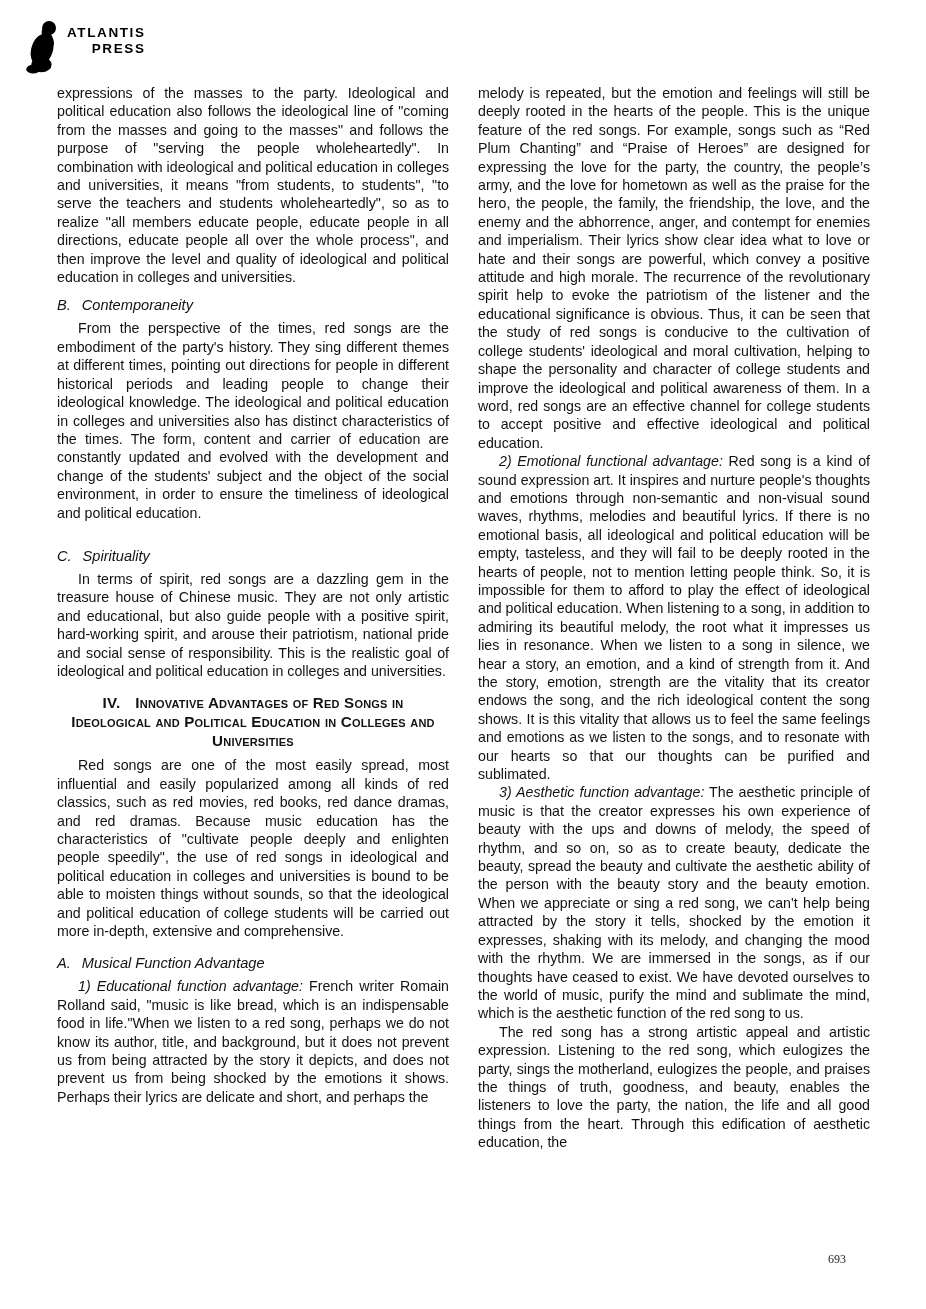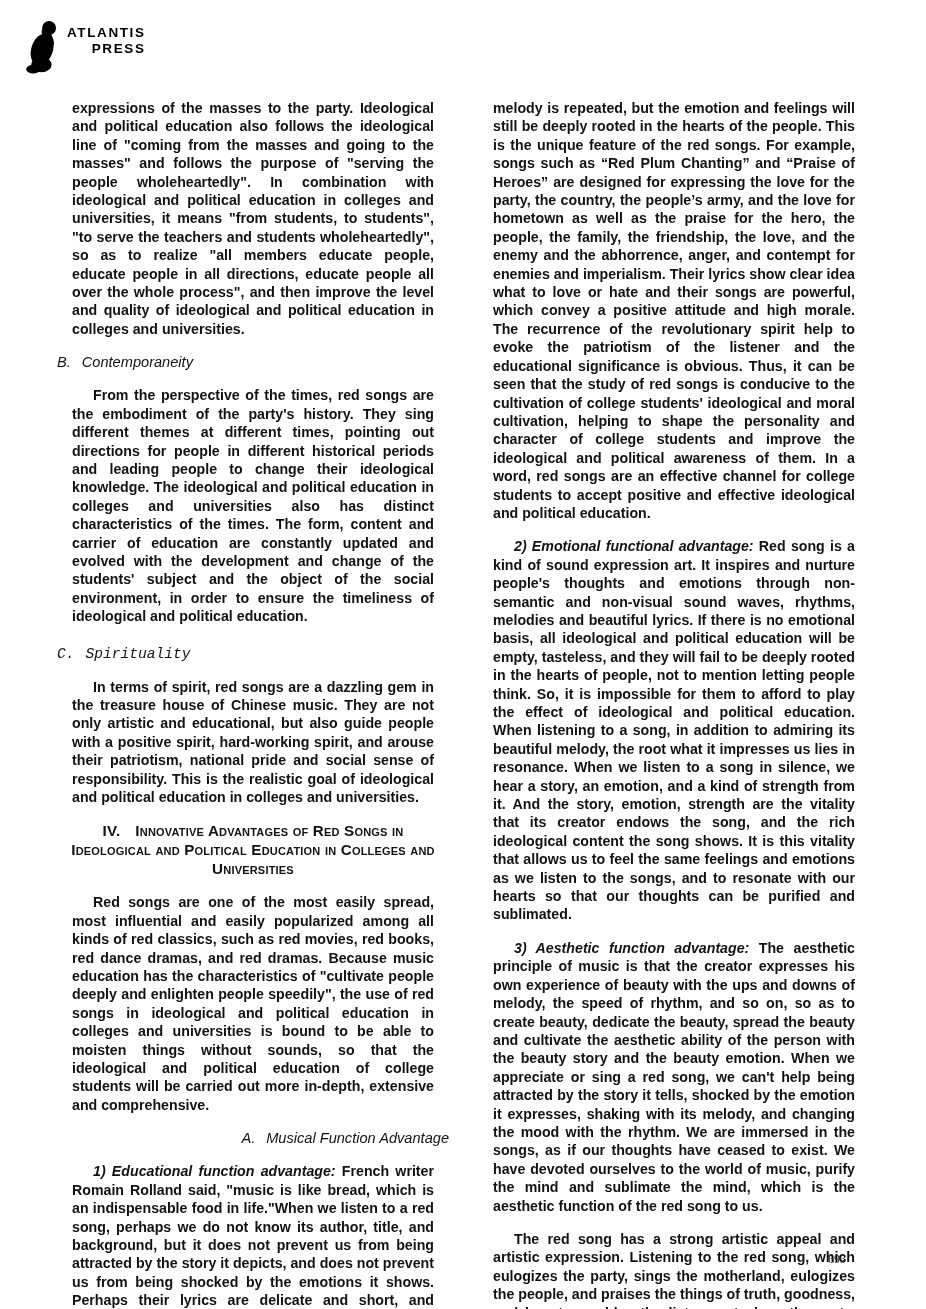--- a/index.html
+++ b/index.html
@@ -49,21 +49,21 @@
     position: absolute;
     top: 84px;
     width: 392px;
     font-size: 14.2px;
     line-height: 18.4px;
     text-align: justify;
   }
   .col-left  { left: 57px; }
   .col-right { left: 478px; }
 
-  p.para { margin: 15px; text-indent: 21px; font-weight: bold; }
+  p.para { margin: 0; text-indent: 21px; }
   p.noindent { text-indent: 0; }
 
   .subhead {
     margin: 10px 0 5px 0;
     font-style: italic;
     font-weight: normal;
     font-size: 14.6px;
     text-align: left;
     line-height: 18px;
   }
@@ -113,27 +113,27 @@
     </div>
   </div>
 
 
   <div class="col col-left">
     <p class="para noindent">expressions of the masses to the party. Ideological and political education also follows the ideological line of "coming from the masses and going to the masses" and follows the purpose of "serving the people wholeheartedly". In combination with ideological and political education in colleges and universities, it means "from students, to students", "to serve the teachers and students wholeheartedly", so as to realize "all members educate people, educate people in all directions, educate people all over the whole process", and then improve the level and quality of ideological and political education in colleges and universities.</p>
 
     <h3 class="subhead"><span class="hnum">B.</span><span>Contemporaneity</span></h3>
     <p class="para">From the perspective of the times, red songs are the embodiment of the party's history. They sing different themes at different times, pointing out directions for people in different historical periods and leading people to change their ideological knowledge. The ideological and political education in colleges and universities also has distinct characteristics of the times. The form, content and carrier of education are constantly updated and evolved with the development and change of the students' subject and the object of the social environment, in order to ensure the timeliness of ideological and political education.</p>
 
-    <h3 class="subhead" style="margin-top:19px;font-family:Liberation Mono, monospace;"><span class="hnum">C.</span><span>Spirituality</span></h3>
+    <h3 class="subhead" style="margin-top:25px;"><span class="hnum">C.</span><span>Spirituality</span></h3>
     <p class="para">In terms of spirit, red songs are a dazzling gem in the treasure house of Chinese music. They are not only artistic and educational, but also guide people with a positive spirit, hard-working spirit, and arouse their patriotism, national pride and social sense of responsibility. This is the realistic goal of ideological and political education in colleges and universities.</p>
 
     <h2 class="roman-head"><span class="hnum">IV.</span><span>Innovative Advantages of Red Songs in Ideological and Political Education in Colleges and Universities</span></h2>
     <p class="para">Red songs are one of the most easily spread, most influential and easily popularized among all kinds of red classics, such as red movies, red books, red dance dramas, and red dramas. Because music education has the characteristics of "cultivate people deeply and enlighten people speedily", the use of red songs in ideological and political education in colleges and universities is bound to be able to moisten things without sounds, so that the ideological and political education of college students will be carried out more in-depth, extensive and comprehensive.</p>
 
-    <h3 class="subhead" style="margin-top:14px;text-align:right;"><span class="hnum">A.</span><span>Musical Function Advantage</span></h3>
+    <h3 class="subhead" style="margin-top:14px;"><span class="hnum">A.</span><span>Musical Function Advantage</span></h3>
 
     <p class="para gap-top"><span class="run-in">1) Educational function advantage:</span><span> French writer Romain Rolland said, "music is like bread, which is an indispensable food in life."When we listen to a red song, perhaps we do not know its author, title, and background, but it does not prevent us from being attracted by the story it depicts, and does not prevent us from being shocked by the emotions it shows. Perhaps their lyrics are delicate and short, and perhaps the</span></p>
   </div>
 
   <div class="col col-right">
     <p class="para noindent">melody is repeated, but the emotion and feelings will still be deeply rooted in the hearts of the people. This is the unique feature of the red songs. For example, songs such as “Red Plum Chanting” and “Praise of Heroes” are designed for expressing the love for the party, the country, the people’s army, and the love for hometown as well as the praise for the hero, the people, the family, the friendship, the love, and the enemy and the abhorrence, anger, and contempt for enemies and imperialism. Their lyrics show clear idea what to love or hate and their songs are powerful, which convey a positive attitude and high morale. The recurrence of the revolutionary spirit help to evoke the patriotism of the listener and the educational significance is obvious. Thus, it can be seen that the study of red songs is conducive to the cultivation of college students' ideological and moral cultivation, helping to shape the personality and character of college students and improve the ideological and political awareness of them. In a word, red songs are an effective channel for college students to accept positive and effective ideological and political education.</p>
 
     <p class="para"><span class="run-in">2) Emotional functional advantage:</span><span> Red song is a kind of sound expression art. It inspires and nurture people's thoughts and emotions through non-semantic and non-visual sound waves, rhythms, melodies and beautiful lyrics. If there is no emotional basis, all ideological and political education will be empty, tasteless, and they will fail to be deeply rooted in the hearts of people, not to mention letting people think. So, it is impossible for them to afford to play the effect of ideological and political education. When listening to a song, in addition to admiring its beautiful melody, the root what it impresses us lies in resonance. When we listen to a song in silence, we hear a story, an emotion, and a kind of strength from it. And the story, emotion, strength are the vitality that its creator endows the song, and the rich ideological content the song shows. It is this vitality that allows us to feel the same feelings and emotions as we listen to the songs, and to resonate with our hearts so that our thoughts can be purified and sublimated.</span></p>
 
     <p class="para"><span class="run-in">3) Aesthetic function advantage:</span><span> The aesthetic principle of music is that the creator expresses his own experience of beauty with the ups and downs of melody, the speed of rhythm, and so on, so as to create beauty, dedicate the beauty, spread the beauty and cultivate the aesthetic ability of the person with the beauty story and the beauty emotion. When we appreciate or sing a red song, we can't help being attracted by the story it tells, shocked by the emotion it expresses, shaking with its melody, and changing the mood with the rhythm. We are immersed in the songs, as if our thoughts have ceased to exist. We have devoted ourselves to the world of music, purify the mind and sublimate the mind, which is the aesthetic function of the red song to us.</span></p>

